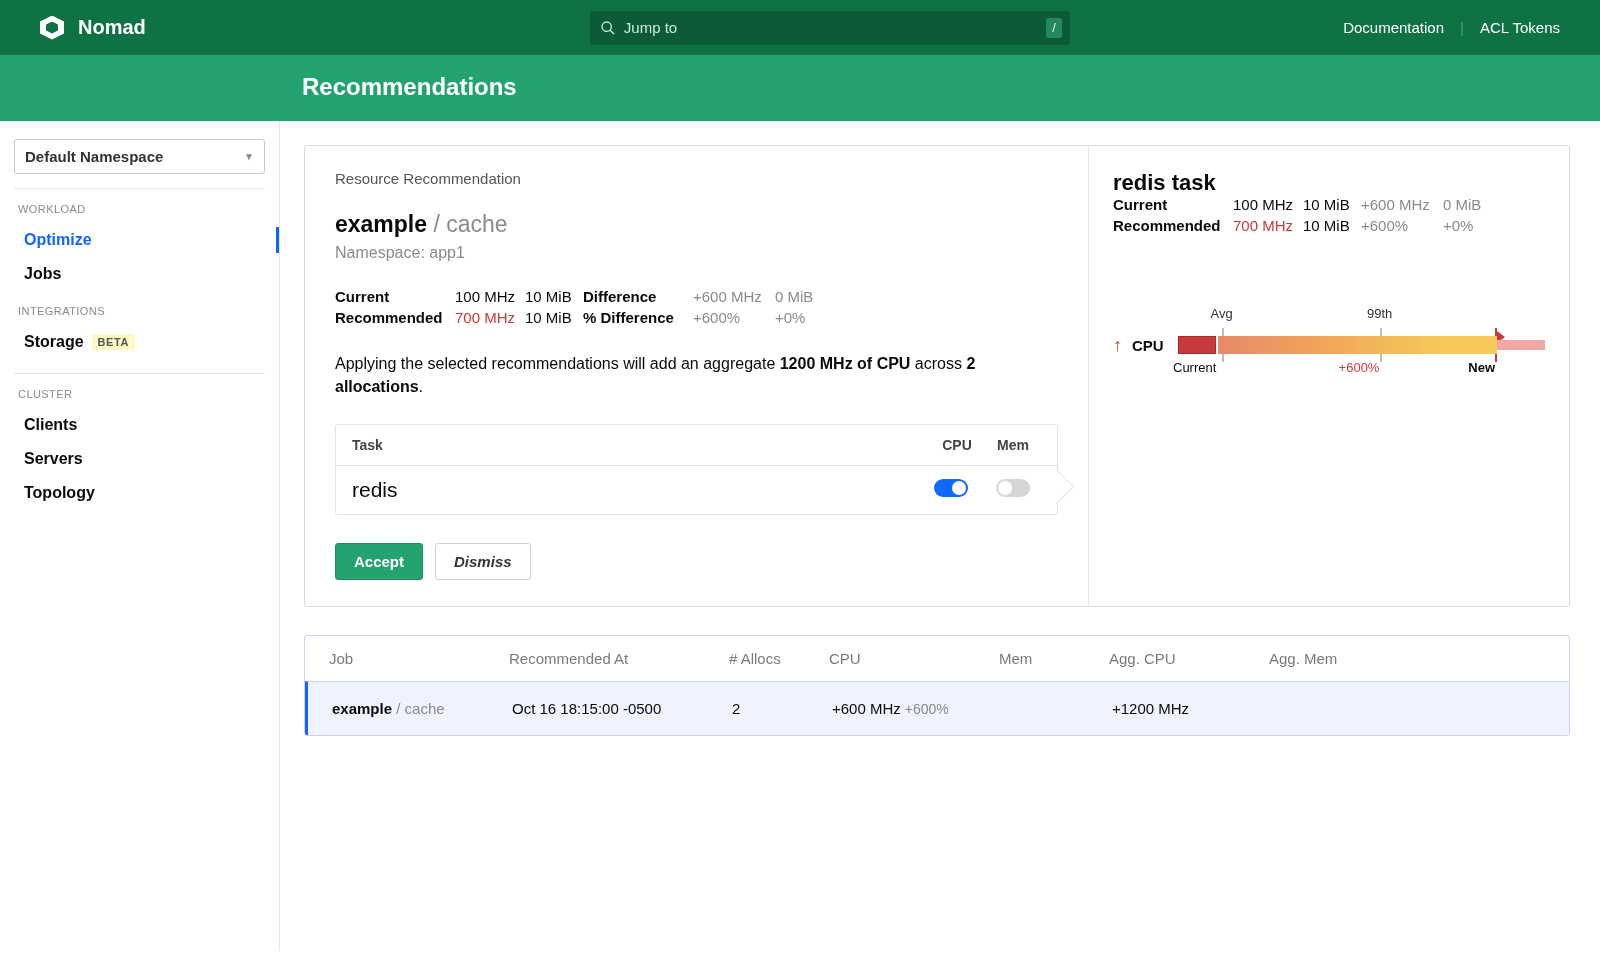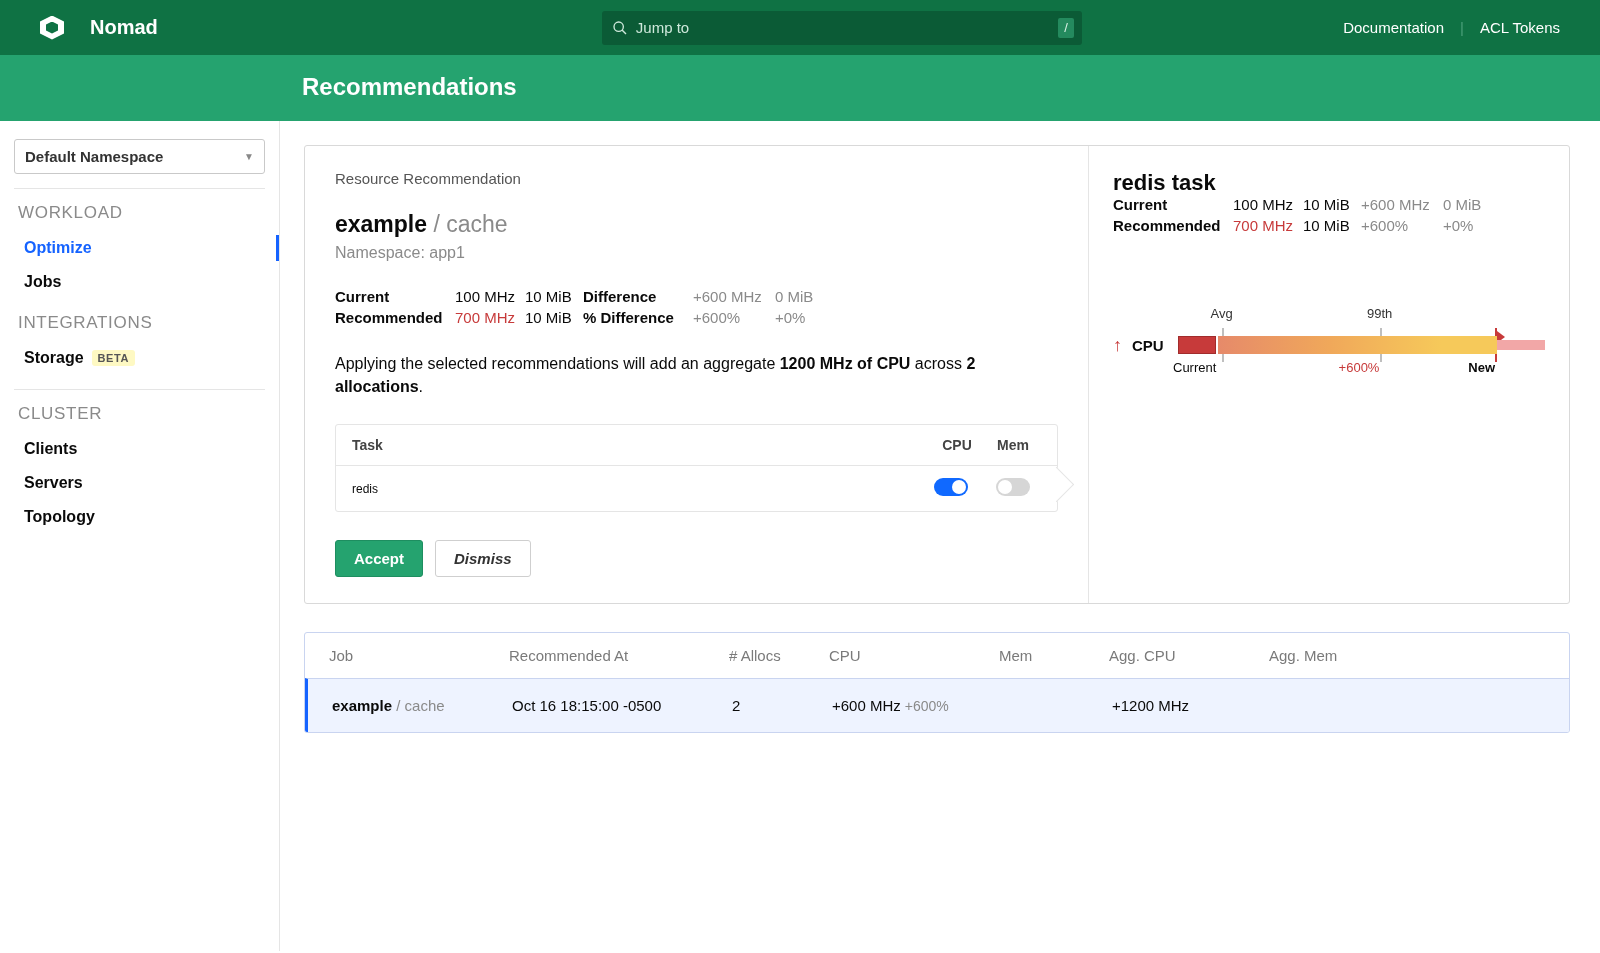--- a/index.html
+++ b/index.html
@@ -1,20 +1,20 @@
 <!DOCTYPE html>
 <html><head>
   <meta charset="utf-8">
   <style>
     * { margin: 0; padding: 0; box-sizing: border-box; }
     body { font-family: -apple-system, BlinkMacSystemFont, "Segoe UI", Helvetica, Arial, sans-serif; background: #fff; color: #0a0a0a; font-size: 15px; }
 
     
     .topbar { background: #0f7244; height: 55px; display: flex; align-items: center; padding: 0 40px; gap: 24px; }
-    .brand { display: flex; align-items: center; gap: 26px; color: #fff; font-weight: 700; font-size: 20px; }
+    .brand { display: flex; align-items: center; gap: 14px; color: #fff; font-weight: 700; font-size: 20px; }
     .brand-icon { width: 24px; height: 24px; background: #fff; clip-path: polygon(50% 0, 100% 25%, 100% 75%, 50% 100%, 0 75%, 0 25%); display:flex; align-items:center; justify-content:center;}
     .brand-icon::after { content:''; width:12px; height:12px; background:#0f7244; clip-path: polygon(50% 0, 100% 25%, 100% 75%, 50% 100%, 0 75%, 0 25%); }
     .search { flex: 0 0 480px; margin-left: 420px; background: #0b5b36; height: 34px; border-radius: 3px; display: flex; align-items: center; padding: 0 10px; color: #cfe9dc; position: relative; }
     .search svg { width: 16px; height: 16px; margin-right: 8px; flex-shrink:0;}
     .search-input { background: transparent; border: none; color: #fff; font-size: 15px; flex: 1; outline: none;}
     .search-input::placeholder { color: #cfe9dc; }
     .slash { position: absolute; right: 8px; background: #248a5e; color: #d8f0e4; padding: 0 6px; border-radius: 2px; font-size: 13px; height: 20px; line-height: 20px; }
     .toplinks { margin-left: auto; display: flex; gap: 16px; color: #fff; font-size: 15px; align-items:center;}
     .toplinks .sep { color: #4aa079; }
     .toplinks a { color: #fff; text-decoration: none; cursor:pointer;}
@@ -24,21 +24,21 @@
     .titleband h1 { max-width: 1400px; margin-left: 302px; font-size: 24px; font-weight: 700; }
 
     
     .body { display: flex; min-height: calc(953px - 55px - 68px); }
 
     
     .sidebar { width: 280px; border-right: 1px solid #e5e5e5; padding: 18px 14px; font-size: 15px; }
     .ns-select { width: 100%; border: 1px solid #c9c9c9; border-radius: 3px; padding: 8px 10px; font-size: 15px; color: #333; display: flex; justify-content: space-between; align-items: center; cursor:pointer; background:#fff;font-weight:bold;}
     .ns-select .caret { font-size: 10px; color: #888; }
     .side-hr { border: none; border-top: 1px solid #e5e5e5; margin: 14px 0; }
-    .side-group-title { color: #8a8a8a; font-size: 17px; letter-spacing: 0.04em; margin: 6px 0 8px 4px; }
+    .side-group-title { color: #8a8a8a; font-size: 11px; letter-spacing: 0.04em; margin: 6px 0 8px 4px; }
     .side-item { display: flex; align-items: center; padding: 8px 10px; font-size: 16px; font-weight: 600; color: #0a0a0a; cursor: pointer; border-radius: 2px; }
     .side-item.active { color: #1563ff; position: relative; }
     .side-item.active::after { content: ''; position: absolute; right: -14px; top: 4px; bottom: 4px; width: 3px; background: #1563ff; }
     .beta-badge { margin-left: 8px; background: #fef9c3; color: #555; font-size: 11px; letter-spacing: 0.05em; padding: 2px 6px; border-radius: 3px; font-weight: 700;}
 
     
     .main { flex: 1; padding: 24px 30px 0 24px; }
 
     
     .rec-card { border: 1px solid #d9d9d9; border-radius: 3px; display: flex; }
@@ -57,21 +57,21 @@
 
     .apply-text { margin-top: 26px; font-size: 16px; line-height: 1.45; }
     .apply-text strong { font-weight: 700; }
 
     
     .task-table { margin-top: 26px; border: 1px solid #e5e5e5; border-radius: 3px; position: relative; }
     .task-head, .task-row { display: flex; align-items: center; padding: 12px 16px; }
     .task-head { border-bottom: 1px solid #e5e5e5; color: #444; font-weight: 700; font-size: 14px; }
     .task-col-name { flex: 1; }
     .task-col-cpu, .task-col-mem { width: 56px; text-align: center; }
-    .task-row { font-size: 12px; gap: 6px; }
+    .task-row { font-size: 21px; gap: 6px; }
     
     .task-row::after { content: ''; position: absolute; right: -12px; top: 50%; width: 24px; height: 24px; background: #fff; border-top: 1px solid #e5e5e5; border-right: 1px solid #e5e5e5; transform: translateY(4px) rotate(45deg); }
 
     
     .toggle { width: 34px; height: 18px; border-radius: 9px; position: relative; display: inline-block; }
     .toggle::after { content: ''; position: absolute; width: 14px; height: 14px; border-radius: 50%; background: #fff; top: 2px; }
     .toggle.on { background: #1069ff; }
     .toggle.on::after { right: 2px; }
     .toggle.off { background: #d6d6d6; }
     .toggle.off::after { left: 2px; }

